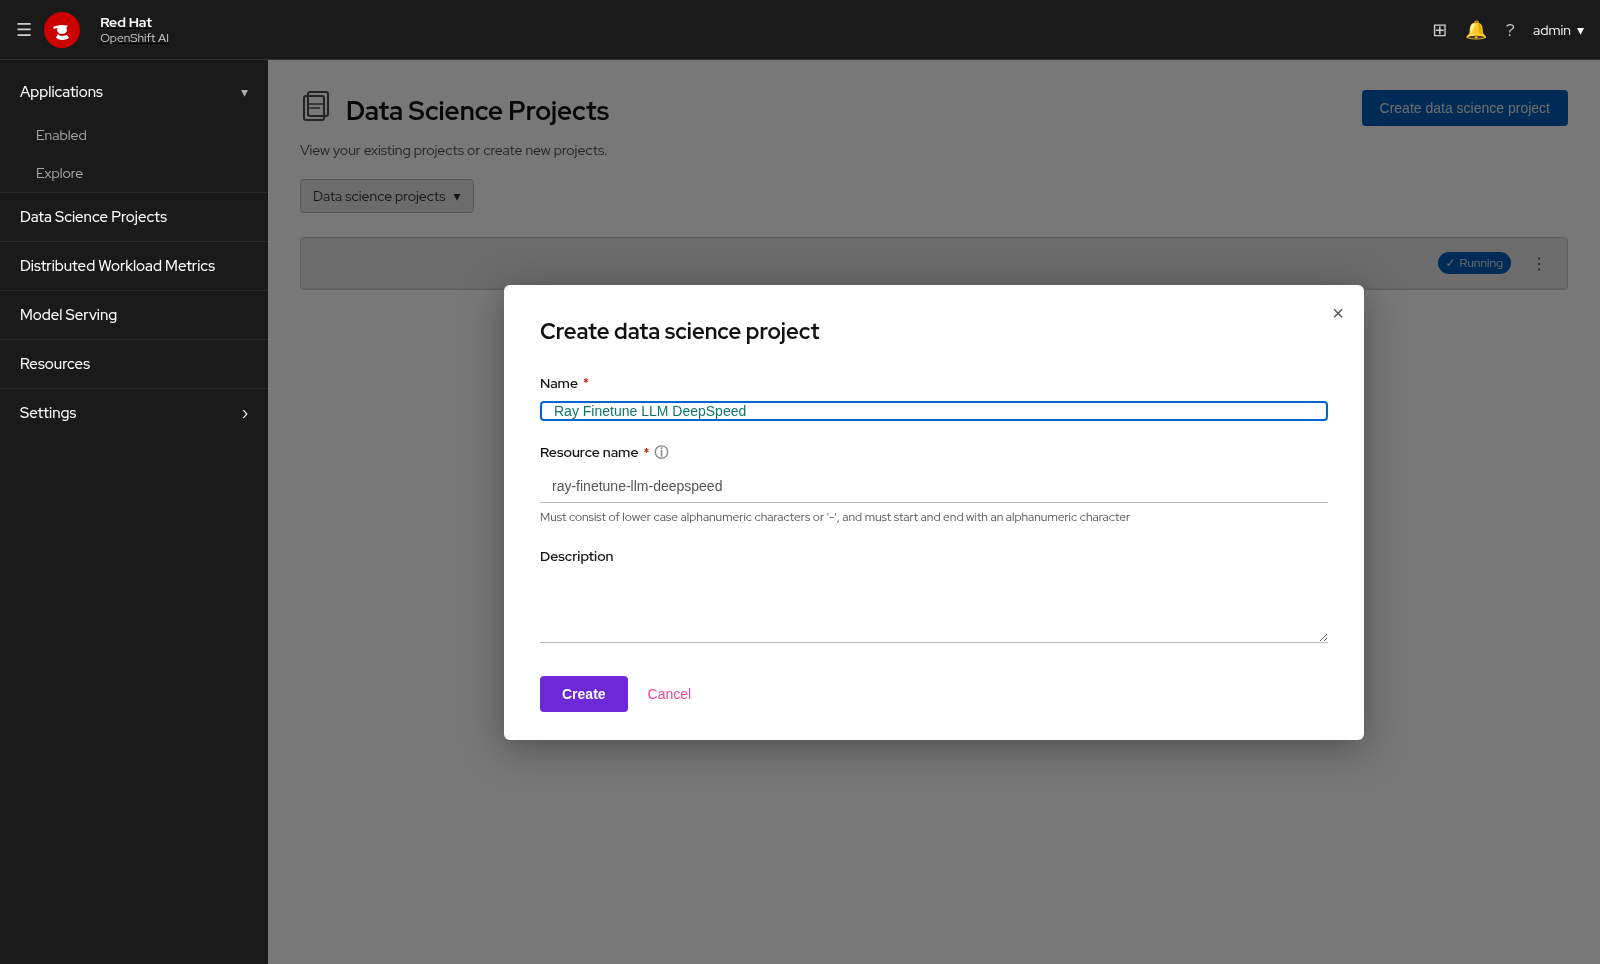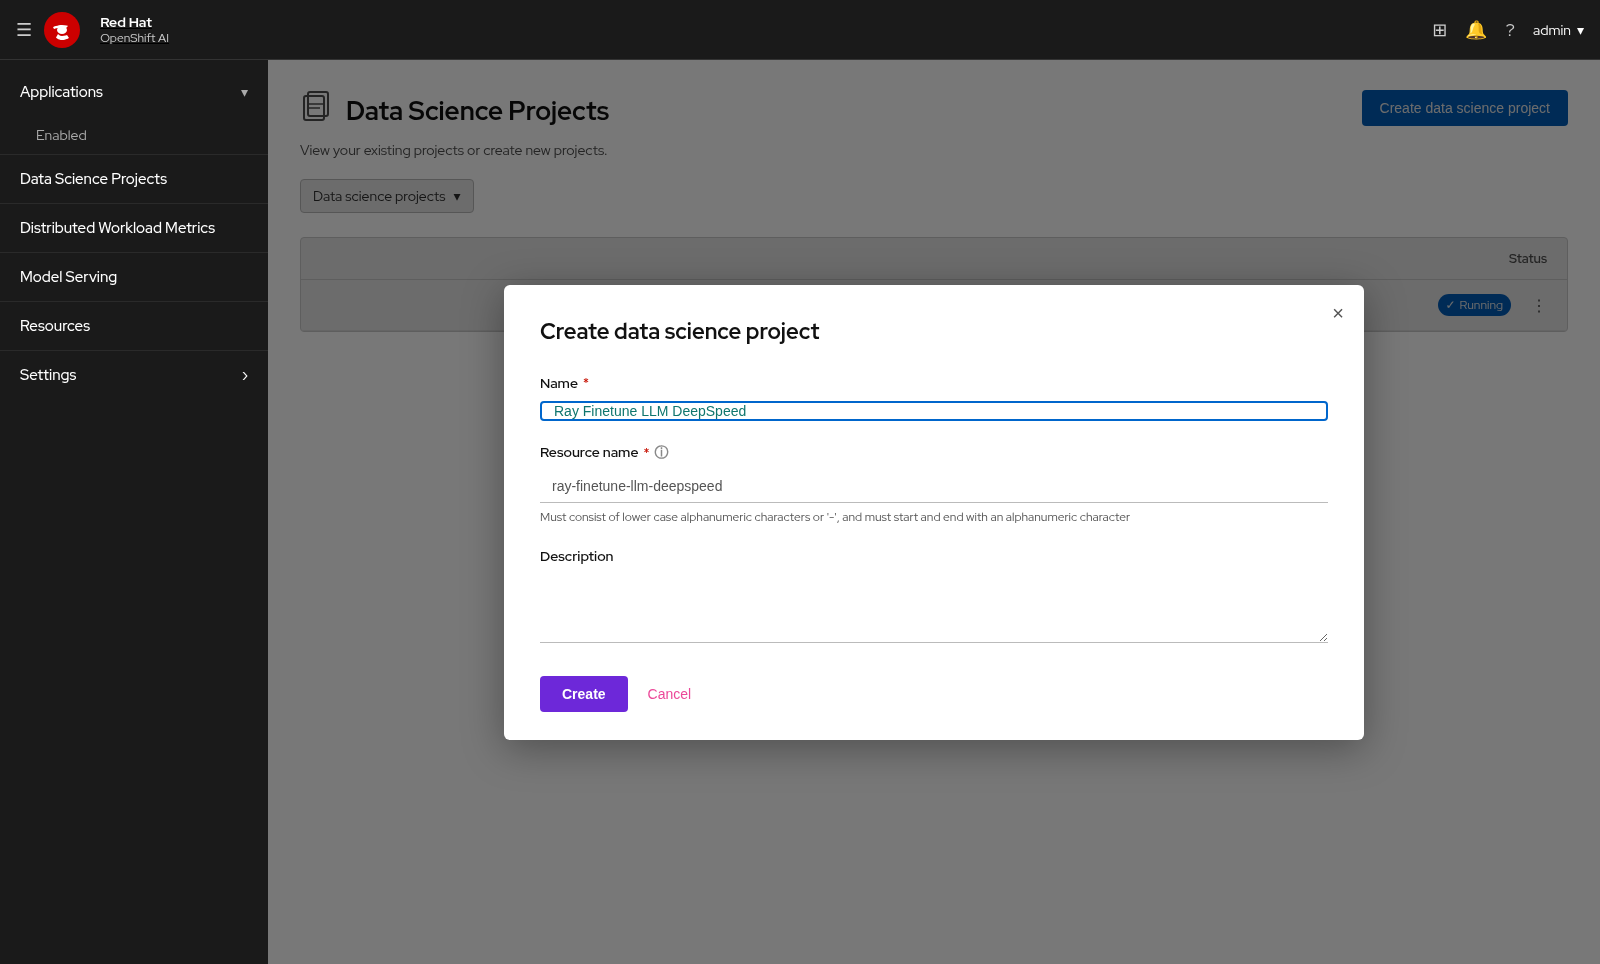--- a/index.html
+++ b/index.html
@@ -382,20 +382,23 @@
 
   <aside class="sidebar">
     <div class="sidebar-group">
       <div class="sidebar-group-header">
         <span>Applications</span>
         <span class="chevron">▾</span>
       </div>
       <div class="sidebar-subitem">
         <span>Enabled</span>
       </div>
+      <div class="sidebar-subitem">
+        <span>Explore</span>
+      </div>
     </div>
     <div class="sidebar-item">
       <span>Data Science Projects</span>
     </div>
     <div class="sidebar-item">
       <span>Distributed Workload Metrics</span>
     </div>
     <div class="sidebar-item">
       <span>Model Serving</span>
     </div>
@@ -423,23 +426,20 @@
       </div>
       <p class="page-subtitle">View your existing projects or create new projects.</p>
       <div class="dropdown-filter">
         <span>Data science projects</span>
         <span>▾</span>
       </div>
       <button class="create-btn-top">Create data science project</button>
 
       
       <div class="bg-table">
-        <div class="bg-table-header">
-          <span style="margin-left:auto;">Status</span>
-        </div>
         <div class="bg-table-row">
           <div class="status-col">
             <div class="toggle-on">
               <span>✓</span>
               <span>Running</span>
             </div>
             <span class="kebab-icon">⋮</span>
           </div>
         </div>
       </div>

